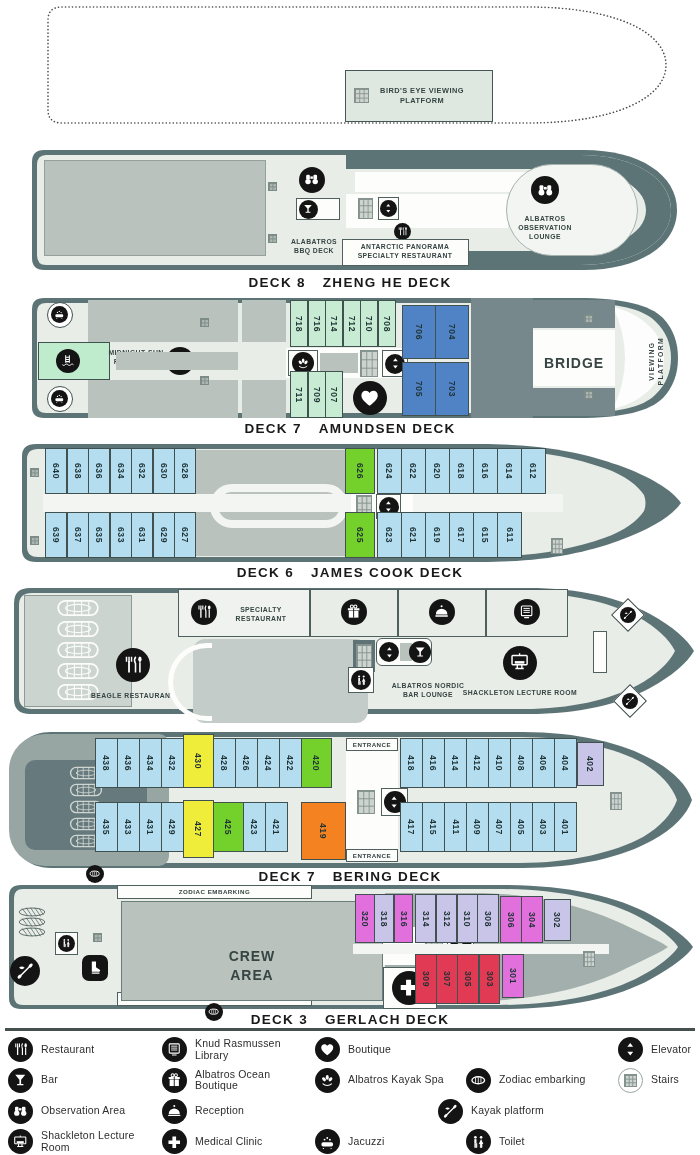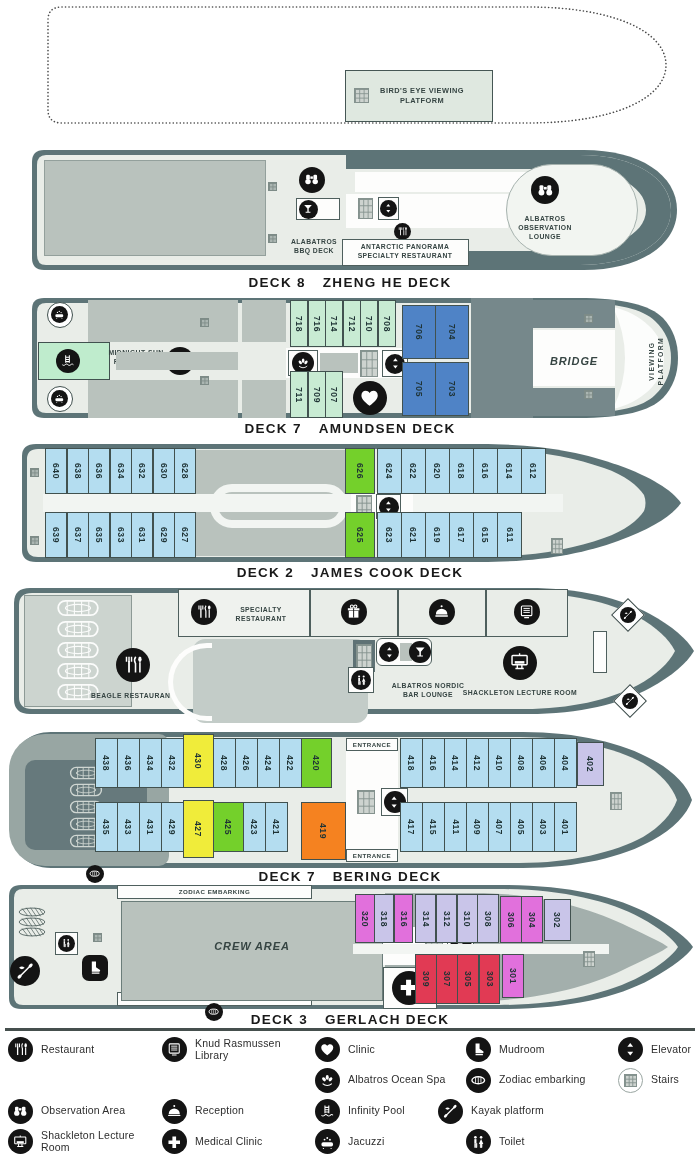--- a/index.html
+++ b/index.html
@@ -15,21 +15,21 @@
   .picon.sq{border-radius:7px;}
   .ring{position:absolute;border-radius:50%;background:#fff;border:1.5px solid #41514f;box-sizing:border-box;}
   .stairs-pad{position:absolute;background:#cdd3cf;border:1px solid #84928e;box-sizing:border-box;
     background-image:linear-gradient(#84928e 1px,transparent 1px),linear-gradient(90deg,#84928e 1px,transparent 1px);
     background-size:33.4% 33.4%;}
   .vent{position:absolute;width:9px;height:9px;background:#aab5b1;border:1px solid #7d8b87;box-sizing:border-box;
     background-image:linear-gradient(#7d8b87 1px,transparent 1px),linear-gradient(90deg,#7d8b87 1px,transparent 1px);
     background-size:50% 50%;}
   .lbl{position:absolute;font-size:6.8px;font-weight:700;letter-spacing:.45px;color:#364543;text-align:center;line-height:1.35;}
   .lbl.md{font-size:7.4px;}
-  .lbl.lg{font-size:11px;letter-spacing:.9px;font-style:italic;}
+  .lbl.lg{font-size:14px;letter-spacing:.9px;}
   .lbl.xs{font-size:6.2px;letter-spacing:.5px;}
   .lbl.rot{transform:rotate(-90deg);transform-origin:center;letter-spacing:1.4px;}
   .loop{position:absolute;border:8px solid #f2f5f2;border-radius:24px;box-sizing:border-box;}
   .arc{position:absolute;border:5px solid #fdfdfc;border-right:none;border-radius:40px 0 0 40px;box-sizing:border-box;}
   .boat{position:absolute;}
   .boat svg{width:100%;height:100%;display:block;}
   .diamond{position:absolute;width:24px;height:24px;background:#fff;border:1.5px solid #3c4c4a;transform:rotate(45deg);box-sizing:border-box;}
   .caption{position:absolute;left:0;width:700px;text-align:center;font-size:13.5px;font-weight:700;letter-spacing:1.3px;color:#191919;}
   .caption .dl{margin-right:17px;}
   .legend-rule{position:absolute;left:5px;top:1028px;width:690px;height:3px;background:#454f4d;}
@@ -420,21 +420,21 @@
         <span>617</span>
       </div>
       <div class="cabin" style="left: 455px; top: 70px; width: 24.6px; height: 46px; background: rgb(180, 221, 240);">
         <span>615</span>
       </div>
       <div class="cabin" style="left: 479px; top: 70px; width: 24.6px; height: 46px; background: rgb(180, 221, 240);">
         <span>611</span>
       </div>
     </section>
   <div class="caption" style="top:565px">
-    <span class="dl">DECK 2</span><span>JAMES COOK DECK</span>
+    <span class="dl">DECK 6</span><span>JAMES COOK DECK</span>
   </div>
 
   <section class="deck" id="deck5" style="left:8px;top:585px;width:688px;height:132px">
     <svg class="hull" width="688" height="132" viewBox="0 0 688 132">
       <path d="M22,3 H520 C572,3 612,13 642,29 C664,41 679,54 686,66 C679,78 664,91 642,103 C612,119 572,129 520,129 H22 Q6,129 6,114 V18 Q6,3 22,3 Z" fill="#5d7477"></path>
       <path d="M24,8 H516 C562,8 601,17 630,32 C648,42 661,54 667,66 C661,78 648,90 630,100 C601,115 562,124 516,124 H24 Q11,124 11,112 V20 Q11,8 24,8 Z" fill="#e9ede8"></path>
     </svg>
   <div class="box" style="left: 16px; top: 10px; width: 108px; height: 112px; background: rgb(204, 212, 207); border: 1px solid rgb(141, 154, 150);"></div>
       <div class="boat" style="left: 22px; top: 14px; width: 96px; height: 18px; color: rgb(251, 252, 251);">
         <svg viewBox="0 0 48 20" aria-hidden="true">
@@ -733,21 +733,21 @@
           <use href="#i-kayak"></use>
         </svg>
       </div>
       <div class="picon sq" style="left: 77px; top: 72px; width: 26px; height: 26px;">
         <svg viewBox="0 0 24 24" aria-hidden="true">
           <use href="#i-boot"></use>
         </svg>
       </div>
       <div class="vent" style="left: 88px; top: 50px;"></div>
       <div class="box" style="left: 116px; top: 18px; width: 262px; height: 100px; background: rgb(185, 194, 189); border: 1px solid rgb(107, 125, 122);"></div>
-      <div class="lbl lg" style="left: 207px; top: 56px; width: 80px;">CREW AREA</div>
+      <div class="lbl lg" style="left: 207px; top: 64px; width: 80px;">CREW AREA</div>
       <div class="box" style="left: 378px; top: 44px; width: 88px; height: 38px; background: rgb(253, 253, 252);"></div>
       <div class="stairs-pad" style="left: 420px; top: 50px; width: 18px; height: 27px;"></div>
       <div class="white-box" style="left: 442px; top: 48px; width: 27px; height: 31px;"></div>
       <div class="picon" style="left: 444.5px; top: 52.5px; width: 22px; height: 22px;">
         <svg viewBox="0 0 24 24" aria-hidden="true">
           <use href="#i-elevator"></use>
         </svg>
       </div>
       <div class="white-box" style="left: 378px; top: 84px; width: 54px; height: 42px;"></div>
       <div class="picon" style="left: 387px; top: 88px; width: 34px; height: 34px;">
@@ -810,20 +810,28 @@
   <div class="legend-rule"></div>
   <div class="legend" id="legend">
       <div class="legend-item" style="left: 8px; top: 0px;">
         <span class="picon">
           <svg viewBox="0 0 24 24" aria-hidden="true">
             <use href="#i-restaurant"></use>
           </svg>
         </span>
         <div class="legend-label">Restaurant</div>
       </div>
+      <div class="legend-item" style="left: 8px; top: 30.8px;">
+        <span class="picon">
+          <svg viewBox="0 0 24 24" aria-hidden="true">
+            <use href="#i-bar"></use>
+          </svg>
+        </span>
+        <div class="legend-label">Bar</div>
+      </div>
       <div class="legend-item" style="left: 8px; top: 61.6px;">
         <span class="picon">
           <svg viewBox="0 0 24 24" aria-hidden="true">
             <use href="#i-binoculars"></use>
           </svg>
         </span>
         <div class="legend-label">Observation Area</div>
       </div>
       <div class="legend-item" style="left: 8px; top: 92.4px;">
         <span class="picon">
@@ -834,20 +842,28 @@
         <div class="legend-label">Shackleton Lecture Room</div>
       </div>
       <div class="legend-item" style="left: 162px; top: 0px;">
         <span class="picon">
           <svg viewBox="0 0 24 24" aria-hidden="true">
             <use href="#i-library"></use>
           </svg>
         </span>
         <div class="legend-label">Knud Rasmussen Library</div>
       </div>
+      <div class="legend-item" style="left: 162px; top: 30.8px;">
+        <span class="picon">
+          <svg viewBox="0 0 24 24" aria-hidden="true">
+            <use href="#i-boutique"></use>
+          </svg>
+        </span>
+        <div class="legend-label">Albatros Ocean Boutique</div>
+      </div>
       <div class="legend-item" style="left: 162px; top: 61.6px;">
         <span class="picon">
           <svg viewBox="0 0 24 24" aria-hidden="true">
             <use href="#i-reception"></use>
           </svg>
         </span>
         <div class="legend-label">Reception</div>
       </div>
       <div class="legend-item" style="left: 162px; top: 92.4px;">
         <span class="picon">
@@ -856,53 +872,37 @@
           </svg>
         </span>
         <div class="legend-label">Medical Clinic</div>
       </div>
       <div class="legend-item" style="left: 315px; top: 0px;">
         <span class="picon">
           <svg viewBox="0 0 24 24" aria-hidden="true">
             <use href="#i-heart"></use>
           </svg>
         </span>
-        <div class="legend-label">Clinic</div>
+        <div class="legend-label">Boutique</div>
       </div>
       <div class="legend-item" style="left: 315px; top: 30.8px;">
         <span class="picon">
           <svg viewBox="0 0 24 24" aria-hidden="true">
             <use href="#i-spa"></use>
           </svg>
         </span>
-        <div class="legend-label">Albatros Ocean Spa</div>
-      </div>
-      <div class="legend-item" style="left: 315px; top: 61.6px;">
-        <span class="picon">
-          <svg viewBox="0 0 24 24" aria-hidden="true">
-            <use href="#i-pool"></use>
-          </svg>
-        </span>
-        <div class="legend-label">Infinity Pool</div>
+        <div class="legend-label">Albatros Kayak Spa</div>
       </div>
       <div class="legend-item" style="left: 315px; top: 92.4px;">
         <span class="picon">
           <svg viewBox="0 0 24 24" aria-hidden="true">
             <use href="#i-jacuzzi"></use>
           </svg>
         </span>
         <div class="legend-label">Jacuzzi</div>
-      </div>
-      <div class="legend-item" style="left: 466px; top: 0px;">
-        <span class="picon">
-          <svg viewBox="0 0 24 24" aria-hidden="true">
-            <use href="#i-boot"></use>
-          </svg>
-        </span>
-        <div class="legend-label">Mudroom</div>
       </div>
       <div class="legend-item" style="left: 466px; top: 30.8px;">
         <span class="picon">
           <svg viewBox="0 0 24 24" aria-hidden="true">
             <use href="#i-zodiac"></use>
           </svg>
         </span>
         <div class="legend-label">Zodiac embarking</div>
       </div>
       <div class="legend-item" style="left: 438px; top: 61.6px;">

